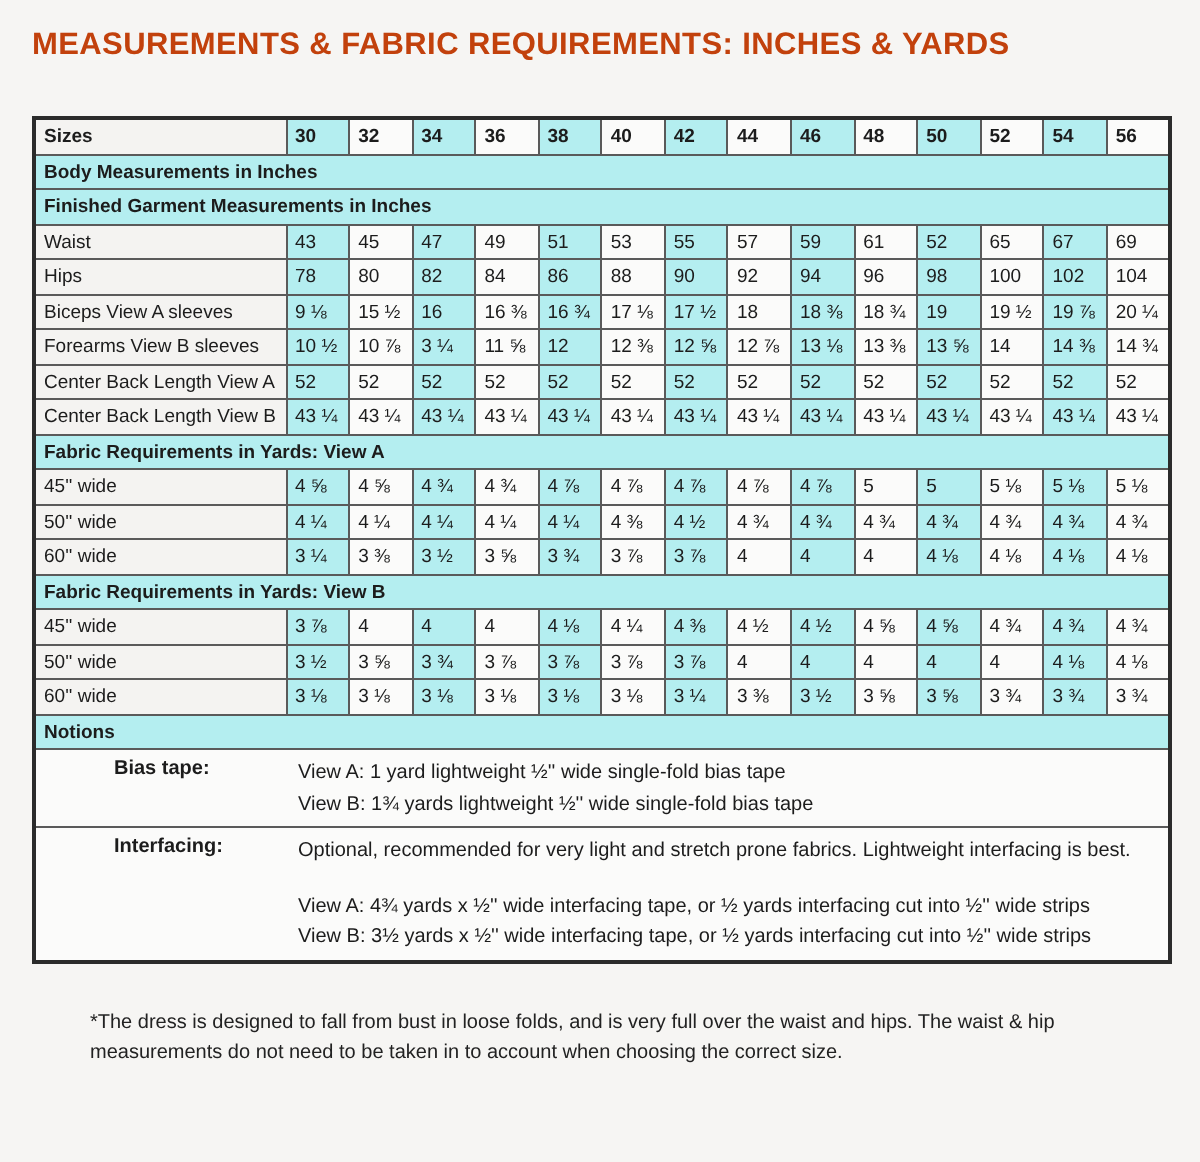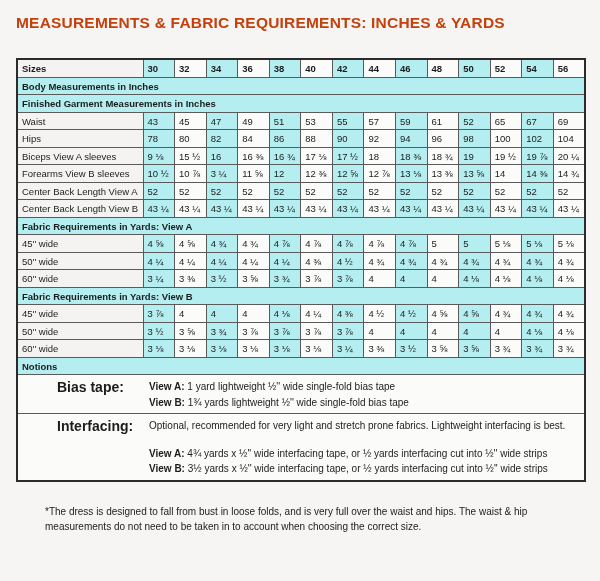--- a/index.html
+++ b/index.html
@@ -49,26 +49,26 @@
   }
   td.notion {
     background: #fbfbfa;
     padding: 5px 4px 6px 0;
   }
   .notion-flex { display: flex; align-items: flex-start; }
   .notion-label {
     width: 127px;
     padding-left: 35px;
     font-weight: bold;
-    font-size: 14px;
+    font-size: 10px;
     flex: 0 0 auto;
     padding-top: 1px;
   }
   .notion-lines { flex: 1 1 auto; font-size: 10px; line-height: 1.55; }
-  .notion-line .pfx { font-weight: bold; }
+  .notion-line .pfx { font-weight: normal; }
   .notion-line.blank { height: 12px; }
   .footnote {
     margin: 22px 0 0 29px;
     width: 525px;
     font-size: 10px;
     line-height: 1.5;
     color: #222;
   }
 </style>
 </head>

